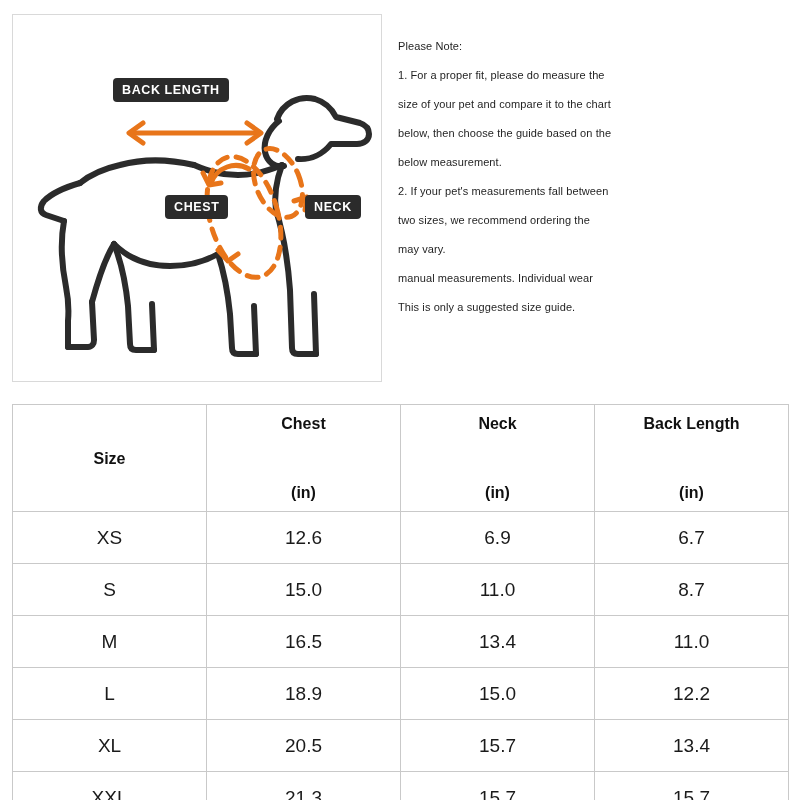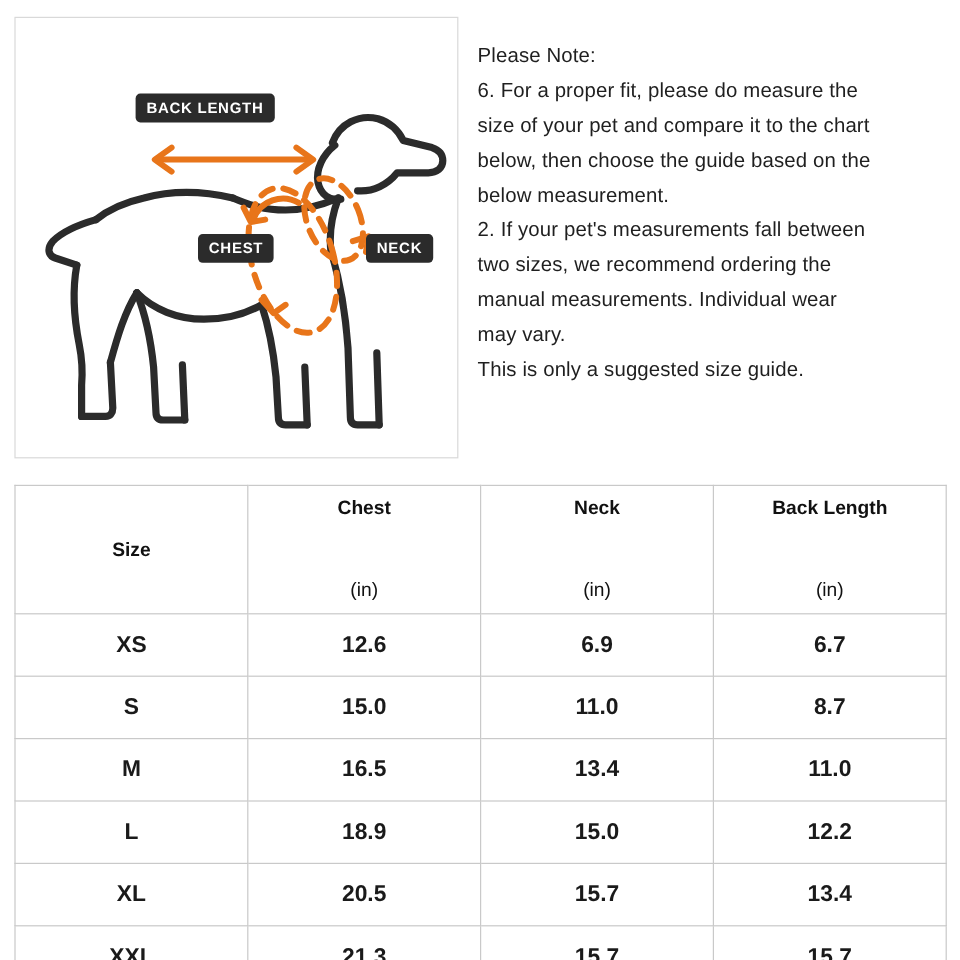--- a/index.html
+++ b/index.html
@@ -42,21 +42,21 @@
     display: block;
   }
 
   .note {
     flex: 1 1 auto;
     padding-left: 16px;
     padding-top: 18px;
     box-sizing: border-box;
   }
   .note-line {
-    font-size: 17px;
+    font-size: 11px;
     line-height: 29px;
     color: #1f1f1f;
     letter-spacing: 0.1px;
   }
 
   
   .badge {
     position: absolute;
     background: #2b2b2b;
     color: #ffffff;
@@ -94,23 +94,23 @@
     line-height: 21px;
     padding: 8px 4px;
     height: 70px;
     box-sizing: border-box;
     color: #111;
   }
   table.size-table td {
     font-size: 19px;
     height: 49px;
     color: #1a1a1a;
-    font-weight: bold;
-  }
-  .unit { display: block; font-weight: normal; margin-top: 48px; }
+    font-weight: normal;
+  }
+  .unit { display: block; font-weight: bold; margin-top: 48px; }
   col.c1 { width: 194px; }
   col.c2 { width: 194px; }
   col.c3 { width: 194px; }
   col.c4 { width: 194px; }
 </style>
 </head>
 <body>
 
 <div class="page">
 
@@ -168,28 +168,28 @@
         </g>
       </svg>
 
       <div class="badge" id="badge-back">BACK LENGTH</div>
       <div class="badge" id="badge-chest">CHEST</div>
       <div class="badge" id="badge-neck">NECK</div>
     </div>
 
     <div class="note">
       <div class="note-line">Please Note:</div>
-      <div class="note-line">6. For a proper fit, please do measure the</div>
+      <div class="note-line">1. For a proper fit, please do measure the</div>
       <div class="note-line">size of your pet and compare it to the chart</div>
       <div class="note-line">below, then choose the guide based on the</div>
       <div class="note-line">below measurement.</div>
       <div class="note-line">2. If your pet's measurements fall between</div>
       <div class="note-line">two sizes, we recommend ordering the</div>
+      <div class="note-line">may vary.</div>
       <div class="note-line">manual measurements. Individual wear</div>
-      <div class="note-line">may vary.</div>
       <div class="note-line">This is only a suggested size guide.</div>
     </div>
   </div>
 
   <div class="table-wrap">
     <table class="size-table">
       <colgroup>
           <col class="c1">
           <col class="c2">
           <col class="c3">

